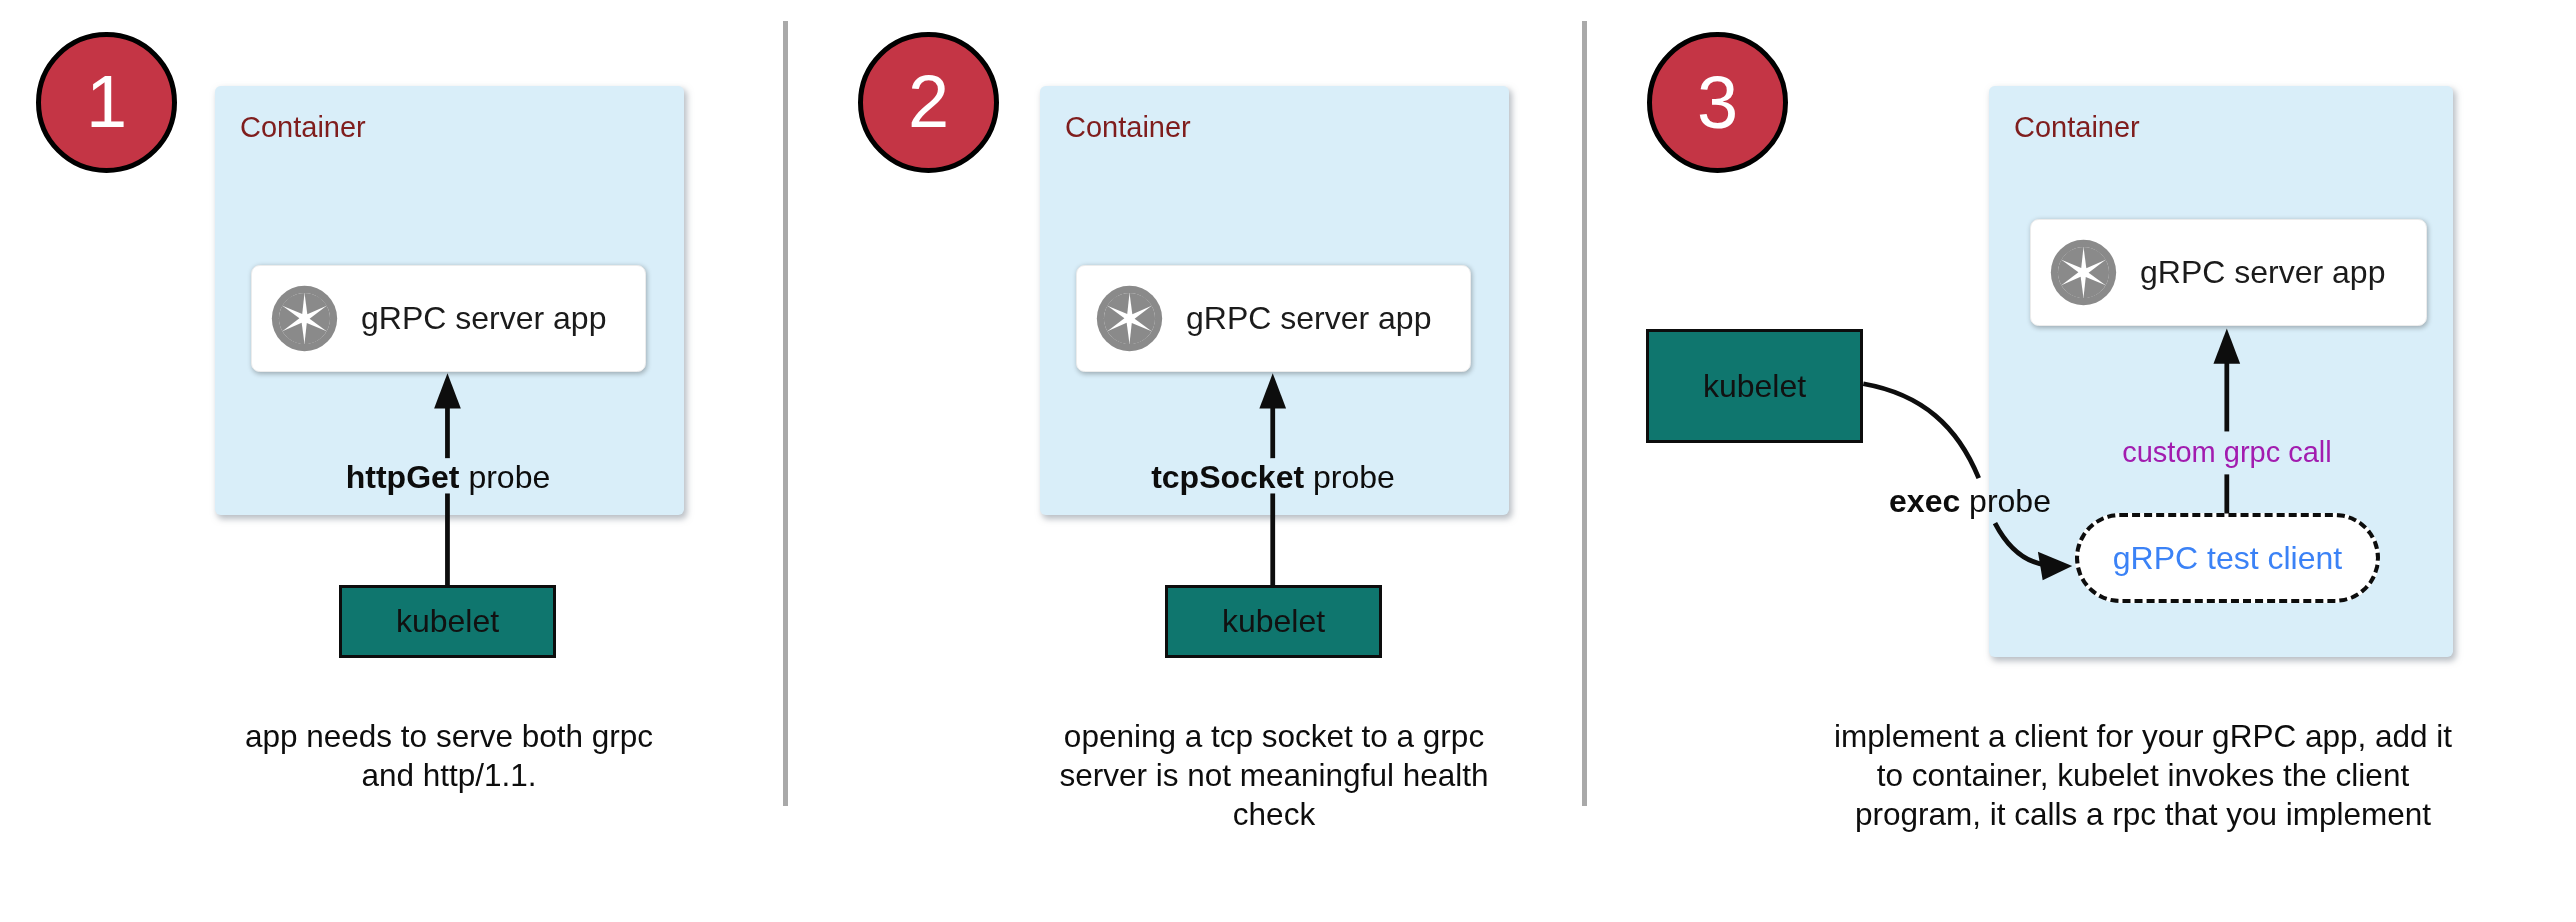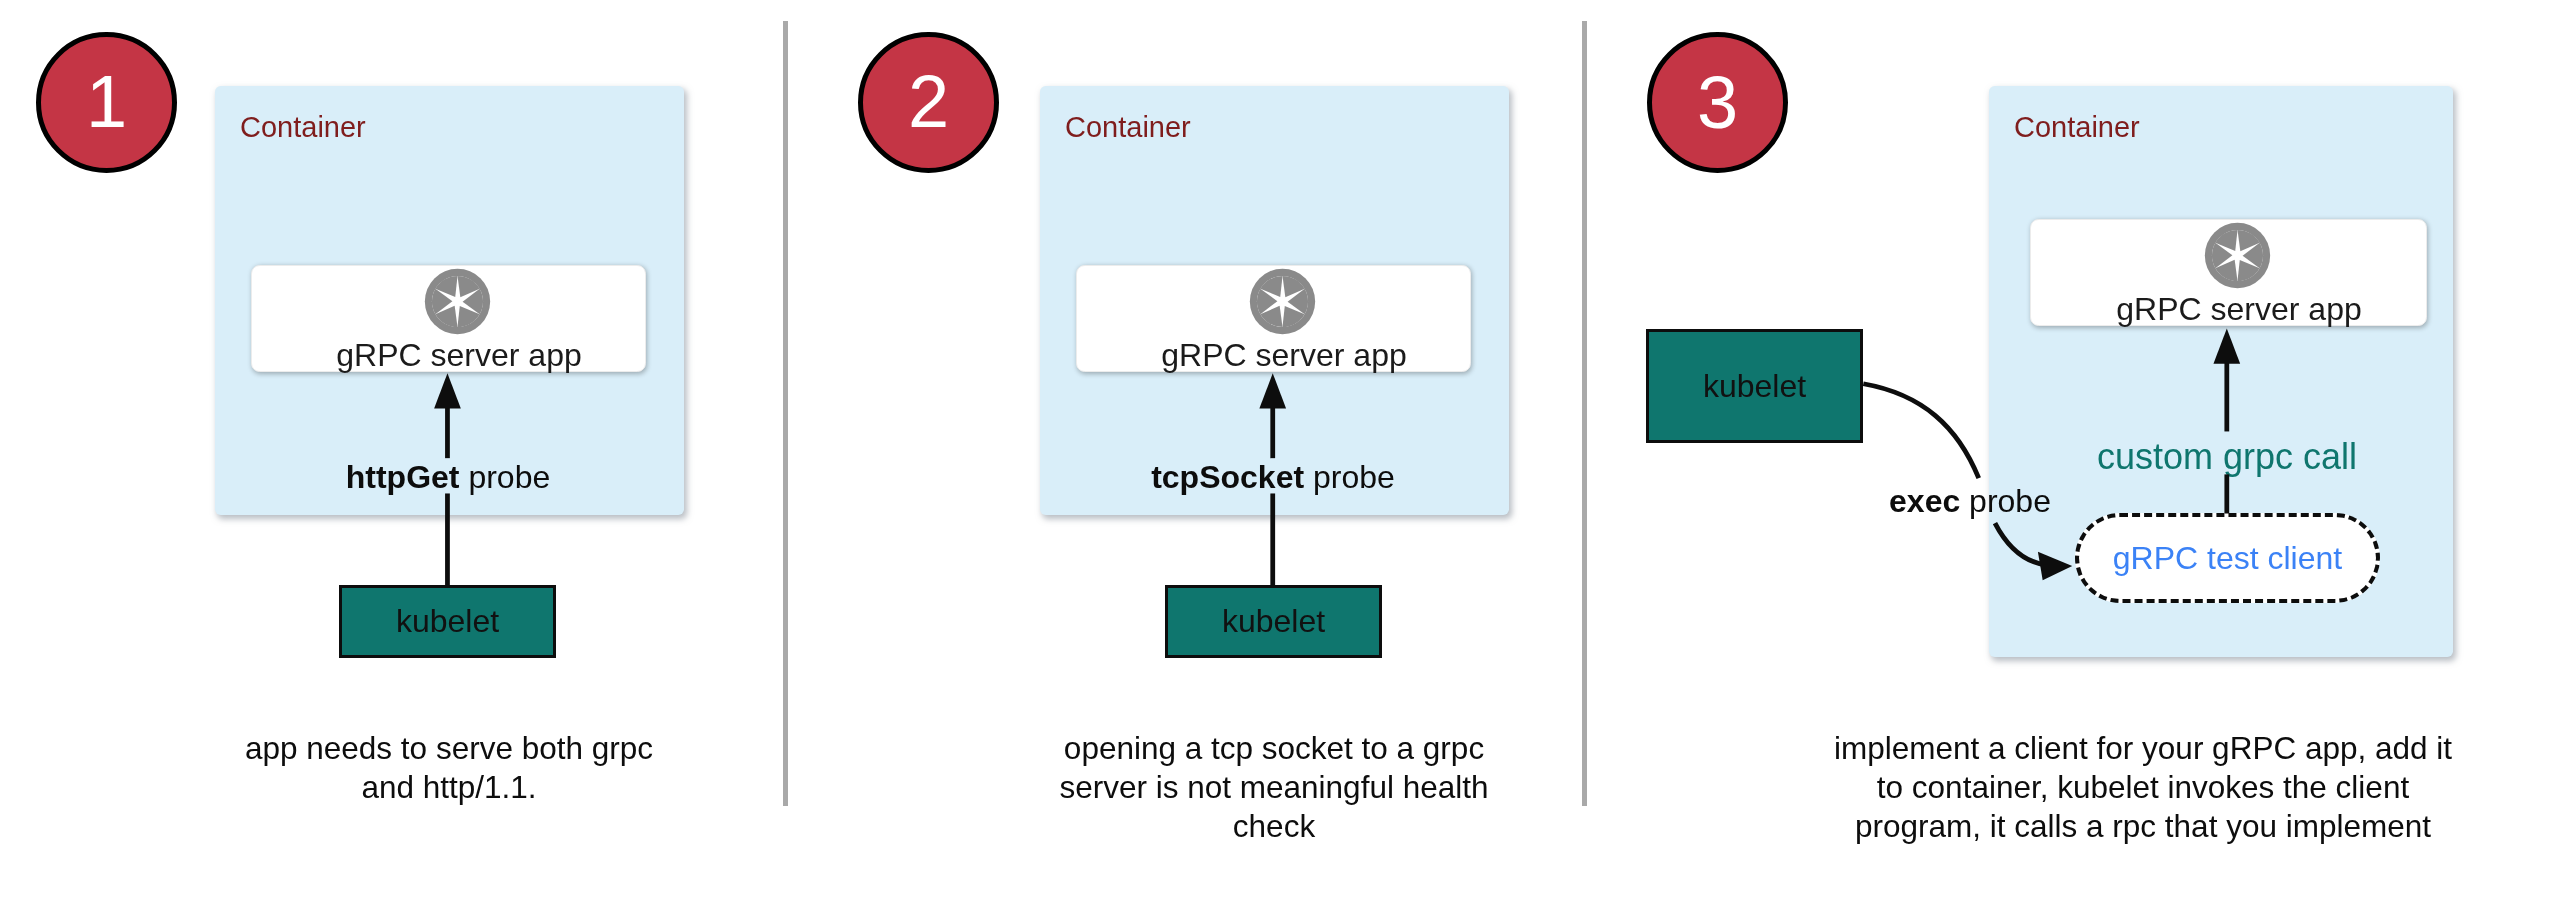--- a/index.html
+++ b/index.html
@@ -14,43 +14,43 @@
     color:#fff;font-size:74px;line-height:1;
   }
   .container-box{
     position:absolute;background:#d9eef9;border-radius:5.7px;
     box-shadow:2.9px 3.8px 6.7px rgba(125,135,145,.55);
   }
   .container-label{position:absolute;left:25px;top:25px;font-size:29px;color:#7f1d1d;}
   .appbox{
     position:absolute;background:#ffffff;border:1px solid #ececec;border-radius:8.6px;
     box-shadow:1px 1.9px 4.8px rgba(0,0,0,.28);box-sizing:border-box;
-    display:flex;align-items:center;flex-direction:column;
+    display:flex;align-items:center;
   }
   .appbox .icon{width:71px;height:71px;margin-left:17px;flex:0 0 auto;}
   .appbox .applabel{margin-left:21px;font-size:32px;color:#1b1b1b;white-space:nowrap;}
   .kubelet{
     position:absolute;background:#0f766e;border:3.8px solid #0d0d0d;box-sizing:border-box;
     display:flex;align-items:center;justify-content:center;font-size:32px;color:#111;
   }
   .probe-label{
     position:absolute;width:382px;text-align:center;font-size:32px;color:#0d0d0d;white-space:nowrap;
   }
   .probe-label b{font-weight:bold;}
   .custom-call{
     position:absolute;left:2084px;top:434px;width:286px;text-align:center;
-    font-size:36px;background:#d9eef9;padding:1.9px 0;color:#0f766e;white-space:nowrap;
+    font-size:29px;background:#d9eef9;padding:1.9px 0;color:#a21caf;white-space:nowrap;
   }
   .dashedbox{
     position:absolute;left:2075px;top:513px;width:305px;height:90px;
     background:#fff;border:4.8px dashed #0d0d0d;border-radius:54px;box-sizing:border-box;
     display:flex;align-items:center;justify-content:center;font-size:32px;color:#3b82f6;
   }
   .caption{
-    position:absolute;top:717px;text-align:center;font-size:31.5px;line-height:39px;color:#0d0d0d;margin-top:12px;
+    position:absolute;top:717px;text-align:center;font-size:31.5px;line-height:39px;color:#0d0d0d;
   }
   .divider{position:absolute;top:21px;width:4.8px;height:785px;background:#a9a9a9;}
   .arrows{position:absolute;left:0;top:0;pointer-events:none;}
 </style>
 </head>
 <body>
 
 <div class="canvas">
 
   <div class="badge" style="left:36px;top:31.5px;">

